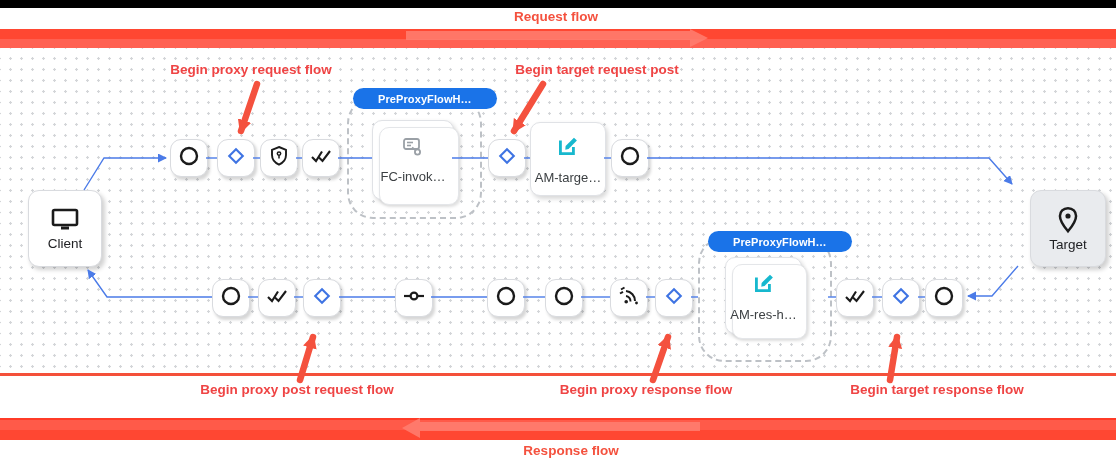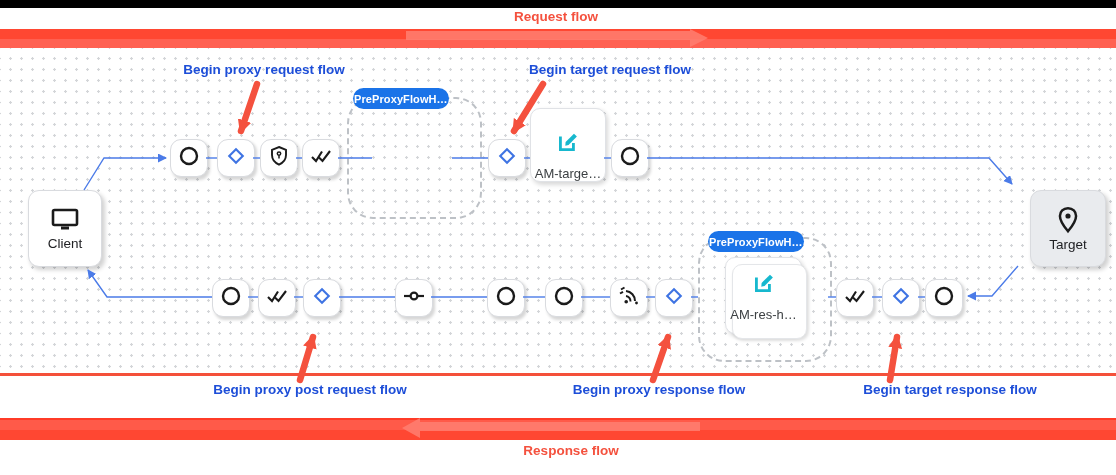--- a/index.html
+++ b/index.html
@@ -17,41 +17,41 @@
   .band-arrow-head{position:absolute;width:0;height:0;}
   .thin-red-line{position:absolute;left:0;top:373px;width:1116px;height:3px;background:#f4503a;}
 
   
   .canvas{position:absolute;left:0;top:48px;width:1116px;height:325px;background:#fff;
           background-image:radial-gradient(circle,#d3d5d8 1.05px,transparent 1.45px);
           background-size:11px 11px;background-position:5px 5px;}
 
   
   .anno{position:absolute;transform:translateX(-50%);font-size:13.5px;font-weight:bold;
-        color:#1d4ed8;white-space:nowrap;z-index:6;margin-left:13px;}
+        color:#ef4444;white-space:nowrap;z-index:6;}
 
   
   .node{position:absolute;width:36px;height:36px;background:#fff;border:1px solid #d9dbdf;
         border-radius:11px;box-shadow:2px 2.5px 3px rgba(0,0,0,.16);
         display:flex;align-items:center;justify-content:center;z-index:3;}
   .endpoint{position:absolute;width:72px;height:75px;background:#fff;border:1px solid #d9dbdf;
         border-radius:11px;box-shadow:2.5px 3px 4px rgba(0,0,0,.18);display:flex;flex-direction:column;
         align-items:center;justify-content:center;z-index:3;
         font-size:13.5px;color:#202124;}
   .endpoint.gray{background:#e9ebee;}
   .card{position:absolute;background:#fff;border:1px solid #e0e2e6;border-radius:10px;
         box-shadow:2px 2.5px 4px rgba(0,0,0,.15);display:flex;flex-direction:column;
         align-items:center;justify-content:center;gap:8px;font-size:13px;color:#3c4043;z-index:3;}
   .card.stacked{z-index:2;}
   .card.stacked::after{content:"";position:absolute;left:6px;top:6px;right:-6px;bottom:-6px;
         background:#fff;border:1px solid #e4e6e9;border-radius:10px;z-index:-1;
         box-shadow:1.5px 2px 3px rgba(0,0,0,.12);}
   .group{position:absolute;border:2px dashed #bdc1c6;border-radius:26px;z-index:1;}
   .badge{position:absolute;height:21px;background:#1a73e8;color:#fff;border-radius:11px;
-        font-size:11px;font-weight:bold;display:flex;align-items:center;padding:0 1px;
+        font-size:11px;font-weight:bold;display:flex;align-items:center;padding:0 25px;
         white-space:nowrap;z-index:4;letter-spacing:.1px;}
 
   .edge-layer{position:absolute;left:0;top:0;width:1116px;height:475px;z-index:5;pointer-events:none;}
   .lbl{pointer-events:none;}
 </style>
 </head>
 <body>
 
 <div id="stage">
 
@@ -59,21 +59,21 @@
   <div class="banner-label" style="left:556px;top:9px;">Request flow</div>
 
   <div class="band band-top">
     <div class="band-arrow-body" style="left:406px;top:2px;width:284px;"></div>
     <div class="band-arrow-head" style="left:690px;top:0;border-top:9.5px solid transparent;border-bottom:9.5px solid transparent;border-left:18px solid #ff7f71;opacity:.85;"></div>
   </div>
 
   <div class="canvas"></div>
 
   <div class="anno lbl" style="left:251px;top:62px;">Begin proxy request flow</div>
-  <div class="anno lbl" style="left:597px;top:62px;">Begin target request flow</div>
+  <div class="anno lbl" style="left:597px;top:62px;">Begin target request post</div>
   <div class="anno lbl" style="left:297px;top:382px;">Begin proxy post request flow</div>
   <div class="anno lbl" style="left:646px;top:382px;">Begin proxy response flow</div>
   <div class="anno lbl" style="left:937px;top:382px;">Begin target response flow</div>
 
   <div class="endpoint" style="left:28px;top:190px;">
     <span>
       <svg width="30" height="26" viewBox="0 0 30 26">
         <rect x="3" y="3" width="24" height="15" rx="1.5" fill="none" stroke="#1b1b1b" stroke-width="2.6"></rect>
         <rect x="11" y="19.5" width="8" height="3" fill="#1b1b1b"></rect>
       </svg>
@@ -86,22 +86,34 @@
       <svg width="26" height="28" viewBox="0 0 24 26">
         <path d="M12 2 C7.6 2 4.5 5.2 4.5 9.3 C4.5 14.6 12 23.5 12 23.5 S19.5 14.6 19.5 9.3 C19.5 5.2 16.4 2 12 2 Z" fill="none" stroke="#1b1b1b" stroke-width="2.3"></path>
         <circle cx="12" cy="9.3" r="2.4" fill="#1b1b1b"></circle>
       </svg>
     </span>
     <span>Target</span>
   </div>
 
   <div class="group" style="left:347px;top:97px;width:131px;height:118px;"></div>
   <div class="badge" style="left:353px;top:88px;">PreProxyFlowH…</div>
-
-  <div class="card" style="left:530px;top:108px;width:74px;height:72px;justify-content:flex-end;">
+  <div class="card stacked" style="left:372px;top:120px;width:80px;height:78px;">
+    <span>
+      <svg width="24" height="22" viewBox="0 0 24 22">
+        <rect x="3" y="3" width="15" height="10" rx="2" fill="none" stroke="#9aa0a6" stroke-width="1.8"></rect>
+        <line x1="6" y1="6.5" x2="12" y2="6.5" stroke="#9aa0a6" stroke-width="1.6"></line>
+        <line x1="6" y1="9.5" x2="10" y2="9.5" stroke="#9aa0a6" stroke-width="1.6"></line>
+        <circle cx="16.5" cy="16" r="2.6" fill="none" stroke="#9aa0a6" stroke-width="1.8"></circle>
+        <path d="M14.5 14 L11 11.5" stroke="#9aa0a6" stroke-width="1.8" fill="none"></path>
+      </svg>
+    </span>
+    <span>FC-invok…</span>
+  </div>
+
+  <div class="card" style="left:530px;top:122px;width:74px;height:72px;">
     <span>
       <svg width="26" height="26" viewBox="0 0 24 24">
         <path d="M5 7 V19 H17 V13" fill="none" stroke="#17b8ce" stroke-width="2.6"></path>
         <path d="M9.5 15.5 L9.8 12 L17.5 4.3 L20.2 7 L12.5 14.7 Z" fill="#17b8ce"></path>
       </svg>
     </span>
     <span>AM-targe…</span>
   </div>
 
   <div class="group" style="left:698px;top:237px;width:130px;height:121px;"></div>

